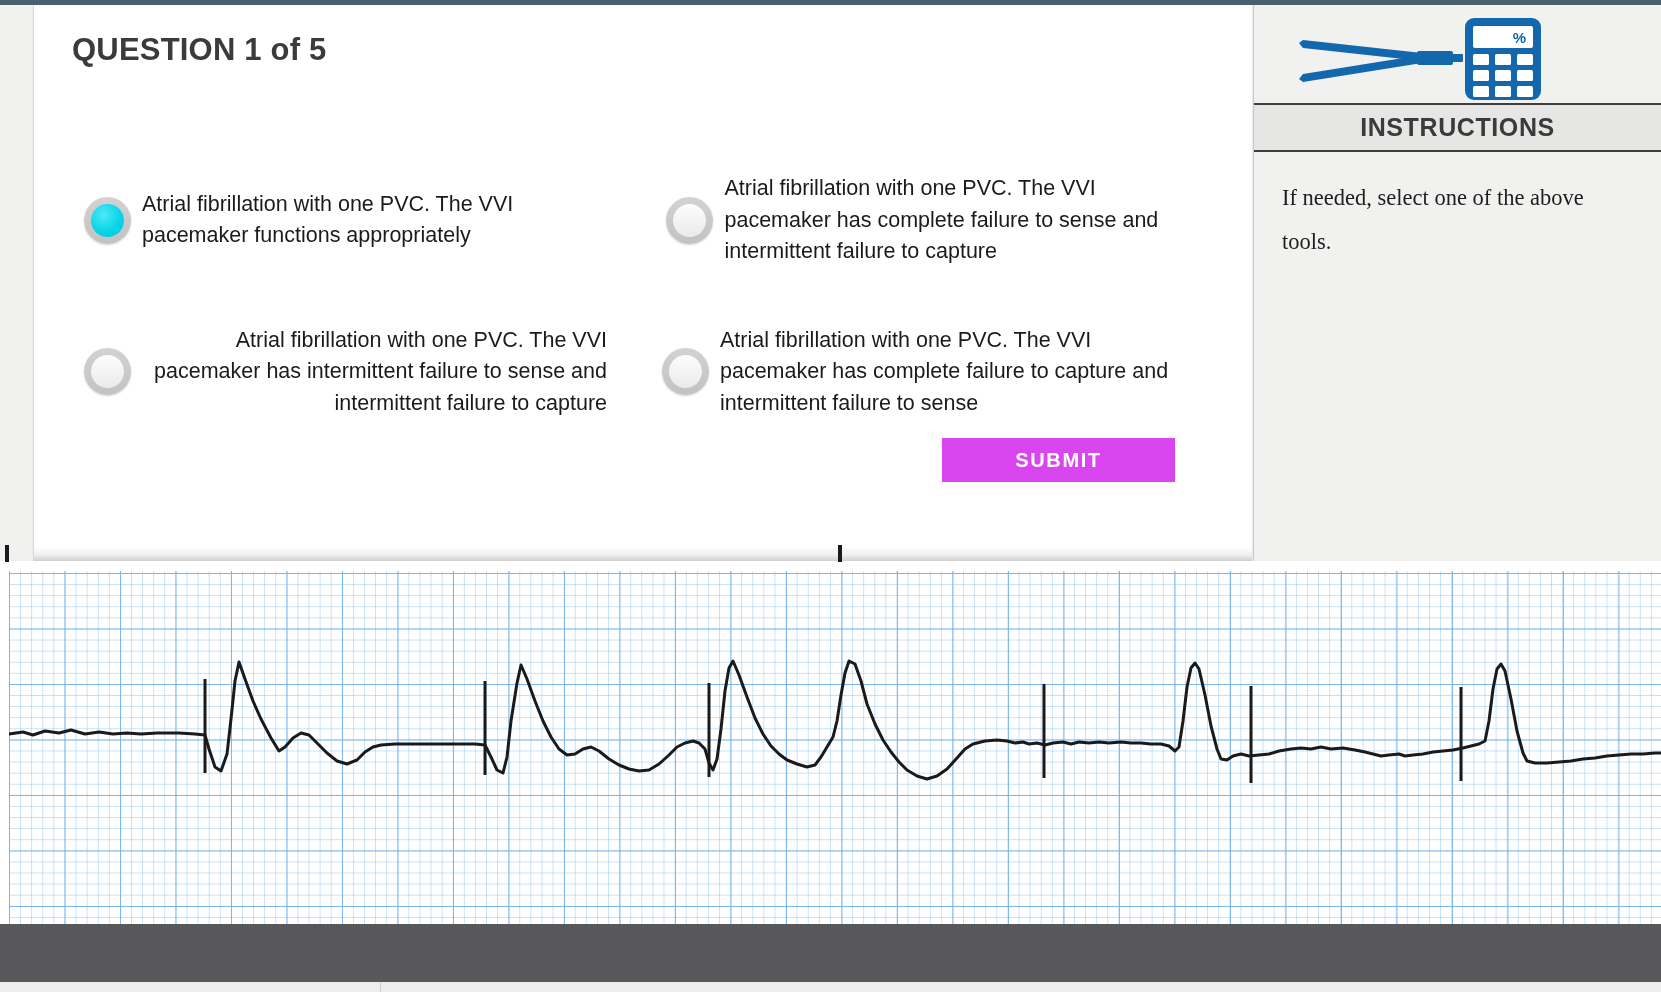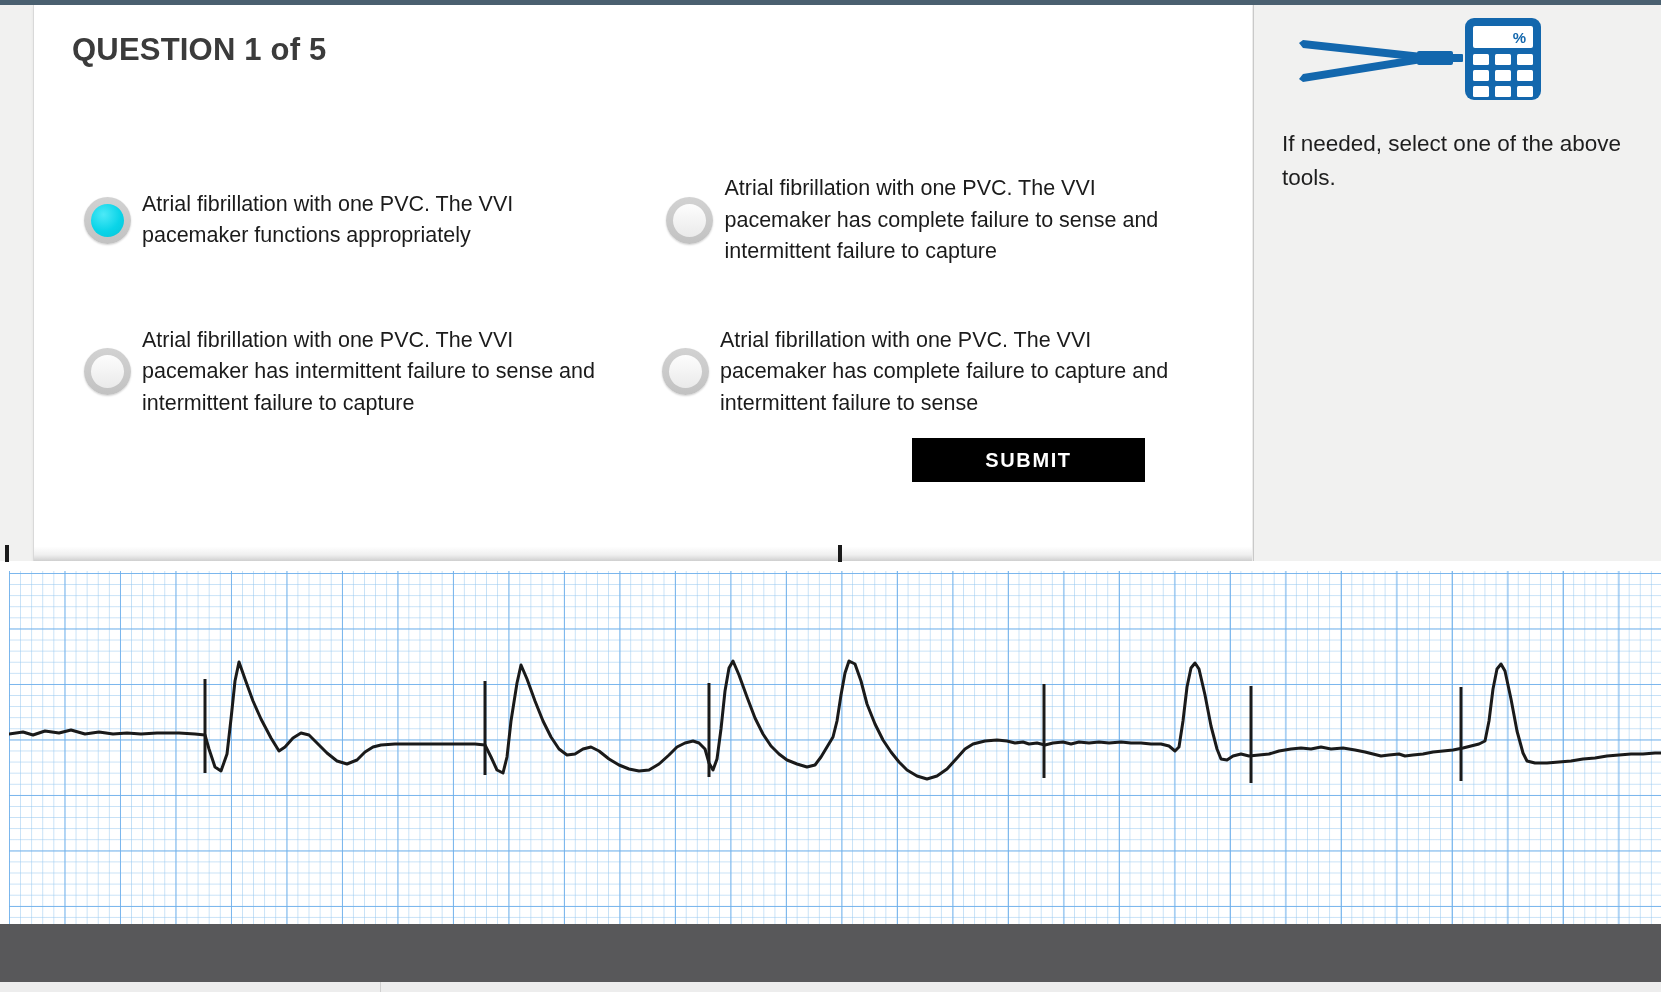--- a/index.html
+++ b/index.html
@@ -76,23 +76,23 @@
     background: radial-gradient(circle at 38% 32%, #4de9f7 0%, #0ad4e8 55%, #07c4d8 100%);
   }
 
   .opt-text {
     flex: 1 1 auto;
     font-size: 21.5px; line-height: 31.5px; color: #1b1b1b;
     padding-right: 8px;
   }
 
   .submit-btn {
-    position: absolute; left: 878px; top: 433px;
+    position: absolute; left: 908px; top: 433px;
     width: 233px; height: 44px;
-    background: #000000;
+    background: #d946ef;
     color: #ffffff; font-size: 20px; font-weight: bold;
     letter-spacing: 1.6px;
     display: flex; align-items: center; justify-content: center;
     border: none; cursor: pointer;
   }
 
   
   .side-panel {
     position: absolute; left: 1253px; top: 0px; width: 408px; height: 561px;
     background: #f1f1f0;
@@ -107,21 +107,21 @@
     font-size: 25px; font-weight: bold; color: #3b3b3b; letter-spacing: 0.6px;
   }
   .tools-body {
     height: 98px; background: #f1f1f0;
     position: relative;
   }
   .instr-body {
     background: #f1f1f0; padding: 24px 28px 0 28px;
   }
   .instr-text {
-    font-size: 22.5px; line-height: 34px; color: #1e1e1e;
+    font-size: 22.5px; line-height: 44px; color: #1e1e1e; font-family: Liberation Serif, serif;
   }
 
   .caliper-icon { position: absolute; left: 43px; top: 22px; }
   .calc-icon    { position: absolute; left: 208px; top: 10px; cursor: pointer; }
 
   
   .ecg-gap {
     position: absolute; left: 0; top: 561px; width: 1661px; height: 10px;
     background: #ffffff;
   }
@@ -197,21 +197,21 @@
         </div>
 
         <div class="opt-row" style="margin-top:57px;">
 
           <div class="opt" style="align-items:center;">
             <div class="radio-wrap">
               <div class="radio">
                 <div class="inner"></div>
               </div>
             </div>
-            <div class="opt-text" style="width:420px;">Atrial fibrillation with one PVC. The VVI pacemaker has intermittent failure to sense and intermittent failure to capture</div>
+            <div class="opt-text" style="width:420px;text-align:right;">Atrial fibrillation with one PVC. The VVI pacemaker has intermittent failure to sense and intermittent failure to capture</div>
           </div>
 
           <div class="opt" style="align-items:center;">
             <div class="radio-wrap">
               <div class="radio">
                 <div class="inner"></div>
               </div>
             </div>
             <div class="opt-text" style="width:482px;">Atrial fibrillation with one PVC. The VVI pacemaker has complete failure to capture and intermittent failure to sense</div>
           </div>
@@ -249,20 +249,21 @@
             <rect x="33" y="55" width="16" height="11" rx="1.5" fill="#ffffff"></rect>
             <rect x="55" y="55" width="16" height="11" rx="1.5" fill="#ffffff"></rect>
             <rect x="11" y="71" width="16" height="11" rx="1.5" fill="#ffffff"></rect>
             <rect x="33" y="71" width="16" height="11" rx="1.5" fill="#ffffff"></rect>
             <rect x="55" y="71" width="16" height="11" rx="1.5" fill="#ffffff"></rect>
           </svg>
         </div>
 
       </div>
 
+      <div class="panel-head">INSTRUCTIONS</div>
 
       <div class="instr-body">
         <div class="instr-text">If needed, select one of the above tools.</div>
       </div>
 
     </div>
   </div>
 
   <div class="ecg-gap"></div>
   <div class="tick" style="left:5px;"></div>

